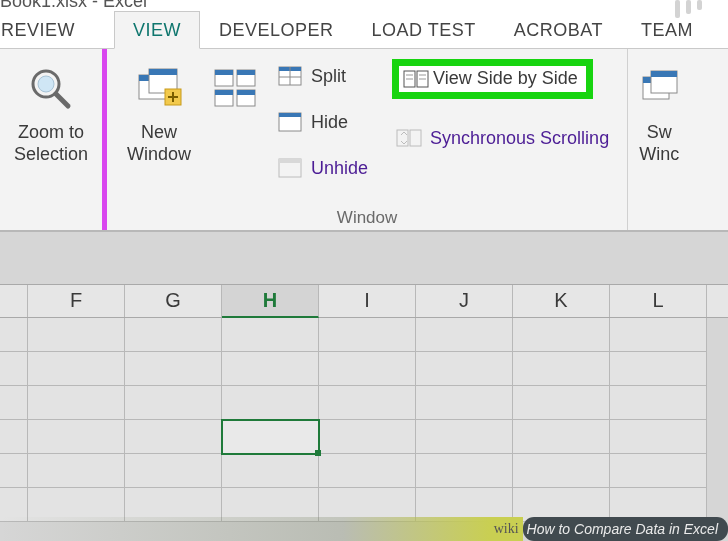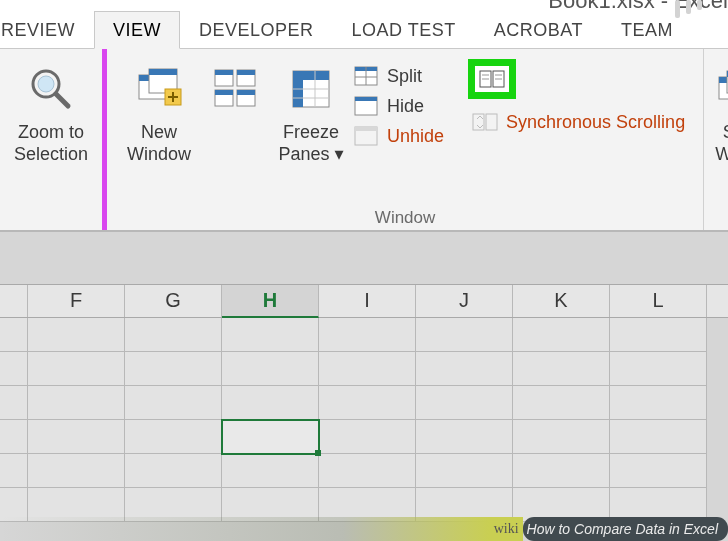--- a/index.html
+++ b/index.html
@@ -7,22 +7,22 @@
     width: 728px;
     height: 541px;
     overflow: hidden;
     font-family: "Segoe UI", Arial, sans-serif;
     background: #d6d6d6;
     position: relative;
   }
   .title-bar {
     height: 11px;
     background: #fff;
-    text-align: right;
-    font-size: 22px;
+    text-align: left;
+    font-size: 18px;
     color: #555;
     padding-top: 0;
     line-height: 14px;
     overflow: hidden;
   }
   .title-text { display:inline-block; transform: translateY(-6px); }
 
   .tabs {
     display: flex;
     background: #fff;
@@ -34,25 +34,26 @@
     padding: 8px 18px 6px 18px;
     font-size: 18px;
     color: #444;
     letter-spacing: 0.5px;
     border: 1px solid transparent;
     position: relative;
     cursor: pointer;
   }
   .tab.review { padding-left: 0; }
   .tab.active {
-    color: #000000;
+    color: #0f766e;
     border: 1px solid #c9c9c9;
     border-bottom: 1px solid #f3f3f3;
     background: #f3f3f3;
     margin-bottom: -1px;
+    margin-left: 20px;
   }
 
   .ribbon {
     background: #f3f3f3;
     border-bottom: 2px solid #b8b8b8;
     height: 183px;
     display: flex;
     align-items: stretch;
   }
   .group {
@@ -78,27 +79,27 @@
     font-size: 18px;
     color: #3a3a3a;
     line-height: 22px;
     text-align:center;
     cursor: pointer;
     padding-top: 2px;
   }
   .big-btn.narrow { width: 76px; }
   .big-btn .icon-slot { height: 56px; display:flex; align-items:center; justify-content:center; margin-bottom:4px; }
 
-  .small-col { display:flex; flex-direction:column; gap:8px; padding:6px 4px 0 4px; }
+  .small-col { display:flex; flex-direction:column; gap:24px; padding:6px 4px 0 4px; }
   .small-item {
     display:flex; align-items:center; gap:8px;
     font-size: 18px; color:#3a3a3a; white-space: nowrap;
     cursor: pointer;
   }
-  .small-item.disabled { color:#c2410c; }
+  .small-item.disabled { color:#4c1d95; }
   .icon-small { width:26px; height:22px; display:inline-flex; align-items:center; justify-content:center; }
 
   .highlight-box {
     border: 7px solid #17d40f;
     padding: 2px 4px;
     background:#fff;
     display:inline-flex;
   }
   .window-right-col .small-item.viewside { margin: -6px 0 4px -4px; }
 
@@ -243,34 +244,20 @@
             <rect x="3" y="3" width="18" height="16" fill="#fff" stroke="#8a8a8a"></rect>
               <rect x="3" y="3" width="18" height="5" fill="#3977b5"></rect>
             <rect x="25" y="3" width="18" height="16" fill="#fff" stroke="#8a8a8a"></rect>
               <rect x="25" y="3" width="18" height="5" fill="#3977b5"></rect>
             <rect x="3" y="23" width="18" height="16" fill="#fff" stroke="#8a8a8a"></rect>
               <rect x="3" y="23" width="18" height="5" fill="#3977b5"></rect>
             <rect x="25" y="23" width="18" height="16" fill="#fff" stroke="#8a8a8a"></rect>
               <rect x="25" y="23" width="18" height="5" fill="#3977b5"></rect>
           </svg>
         </span>
-      </div>
-      <div class="big-btn narrow">
-        <span class="icon-slot">
-          <svg width="44" height="44" viewBox="0 0 44 44">
-            <rect x="4" y="4" width="36" height="36" fill="#fff" stroke="#8a8a8a"></rect>
-            <rect x="4" y="4" width="36" height="9" fill="#3977b5"></rect>
-            <rect x="4" y="4" width="10" height="36" fill="#3977b5"></rect>
-            <line x1="4" y1="22" x2="40" y2="22" stroke="#c7c7c7"></line>
-            <line x1="4" y1="31" x2="40" y2="31" stroke="#c7c7c7"></line>
-            <line x1="26" y1="4" x2="26" y2="40" stroke="#c7c7c7"></line>
-          </svg>
-        </span>
-        <span style="white-space:pre-line;">Freeze
-Panes ▾</span>
       </div>
 
       <div class="small-col">
         <div class="small-item">
           <span class="icon-small">
             <svg width="24" height="20" viewBox="0 0 24 20">
                 <rect x="1" y="1" width="22" height="18" fill="#fff" stroke="#8a8a8a"></rect>
                 <rect x="1" y="1" width="22" height="4" fill="#3977b5"></rect>
                 <line x1="12" y1="1" x2="12" y2="19" stroke="#8a8a8a"></line>
                 <line x1="1" y1="11" x2="23" y2="11" stroke="#8a8a8a"></line>
@@ -304,20 +291,21 @@
             <span class="icon-small">
               <svg width="26" height="20" viewBox="0 0 26 20">
                   <rect x="1" y="2" width="11" height="16" fill="#fff" stroke="#555"></rect>
                   <rect x="14" y="2" width="11" height="16" fill="#fff" stroke="#555"></rect>
                   <line x1="3" y1="6" x2="10" y2="6" stroke="#999"></line>
                   <line x1="3" y1="10" x2="10" y2="10" stroke="#999"></line>
                   <line x1="16" y1="6" x2="23" y2="6" stroke="#999"></line>
                   <line x1="16" y1="10" x2="23" y2="10" stroke="#999"></line>
                 </svg>
             </span>
+            <span style="padding:0 4px;">View Side by Side</span>
           </span>
         </div>
         <div class="small-item disabled">
           <span class="icon-small">
             <svg width="26" height="20" viewBox="0 0 26 20">
                 <rect x="1" y="2" width="11" height="16" fill="none" stroke="#bcbcbc"></rect>
                 <rect x="14" y="2" width="11" height="16" fill="none" stroke="#bcbcbc"></rect>
                 <path d="M5 7 l3 -3 l3 3 M5 13 l3 3 l3 -3" fill="none" stroke="#bcbcbc"></path>
               </svg>
           </span>

